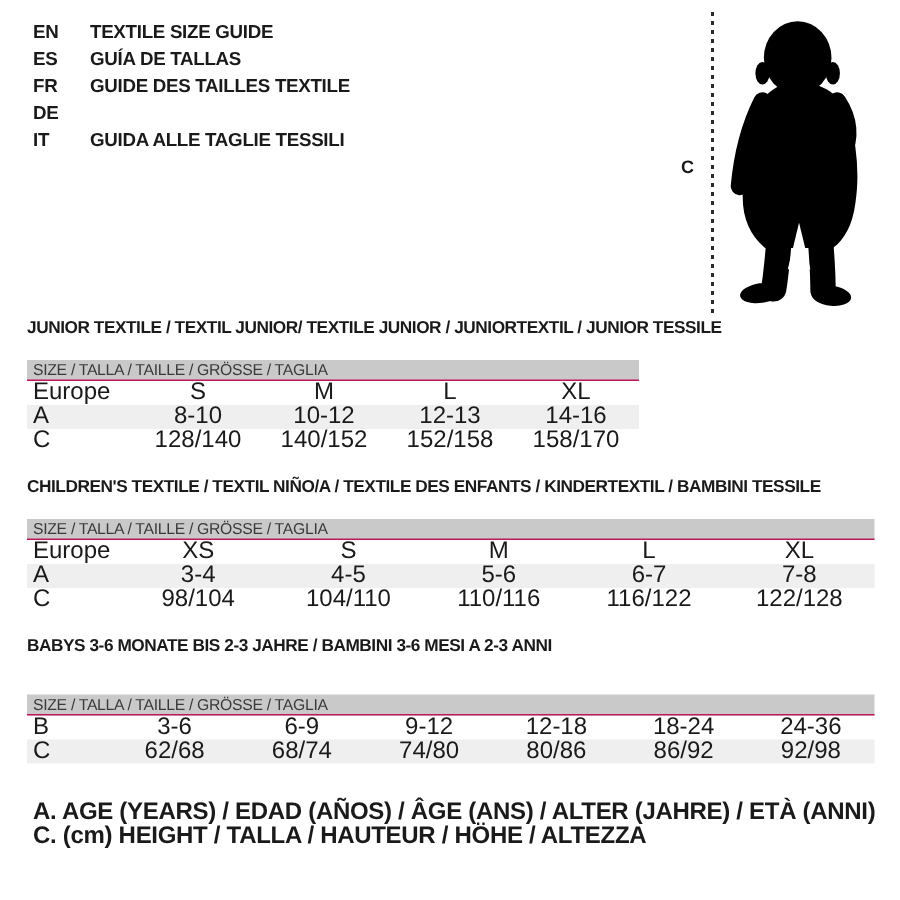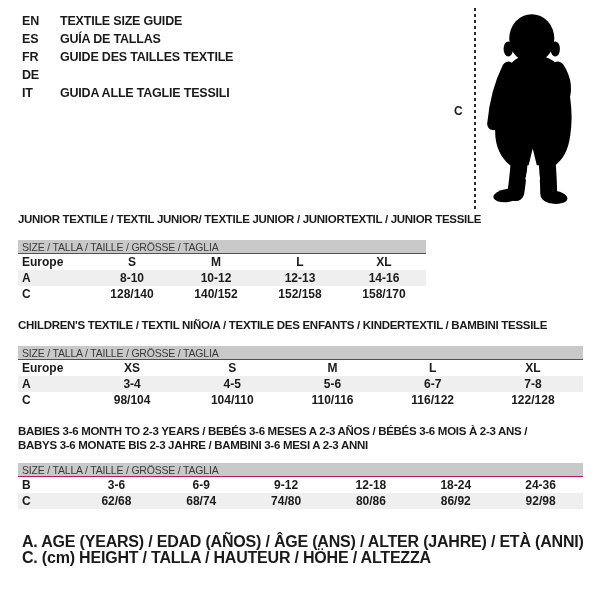--- a/index.html
+++ b/index.html
@@ -40,21 +40,21 @@
   }
   .title-2line { line-height: 14px; }
 
   .size-table { position: absolute; left: 18px; }
   .size-bar {
     height: 14px; line-height: 14px;
     background: #c9c9c9; border-bottom: 1px solid #be185d;
     font-size: 10.5px; color: #3a3a3a; padding-left: 4px;
     letter-spacing: -0.2px;
   }
-  .trow { display: grid; height: 16px; line-height: 16px; font-size: 12px; font-weight: bold; }
+  .trow { display: grid; height: 16px; line-height: 16px; font-size: 16px; }
   .trow.alt { background: #efefef; }
   .t1 .trow { grid-template-columns: 72px repeat(4, 1fr); }
   .t2 .trow { grid-template-columns: 64px repeat(5, 1fr); }
   .t3 .trow { grid-template-columns: 56px repeat(6, 1fr); }
   .tlabel { text-align: left; padding-left: 4px; }
   .tcell { text-align: center; }
 
   
   .legend { position: absolute; left: 22px; top: 534px; }
   .legend-line {
@@ -165,21 +165,20 @@
     <span class="tlabel">C</span>
     <span class="tcell">98/104</span>
     <span class="tcell">104/110</span>
     <span class="tcell">110/116</span>
     <span class="tcell">116/122</span>
     <span class="tcell">122/128</span>
   </div>
 </div>
 
 <div class="section-title title-2line" id="title-babies">
-  <div>BABIES 3-6 MONTH TO 2-3 YEARS / BEBÉS 3-6 MESES A 2-3 AÑOS / BÉBÉS 3-6 MOIS À 2-3 ANS /</div>
   <div>BABYS 3-6 MONATE BIS 2-3 JAHRE / BAMBINI 3-6 MESI A 2-3 ANNI</div>
 </div>
 <div class="size-table t3" id="table-babies">
   <div class="size-bar">SIZE / TALLA / TAILLE / GRÖSSE / TAGLIA</div>
   <div class="trow">
     <span class="tlabel">B</span>
     <span class="tcell">3-6</span>
     <span class="tcell">6-9</span>
     <span class="tcell">9-12</span>
     <span class="tcell">12-18</span>

